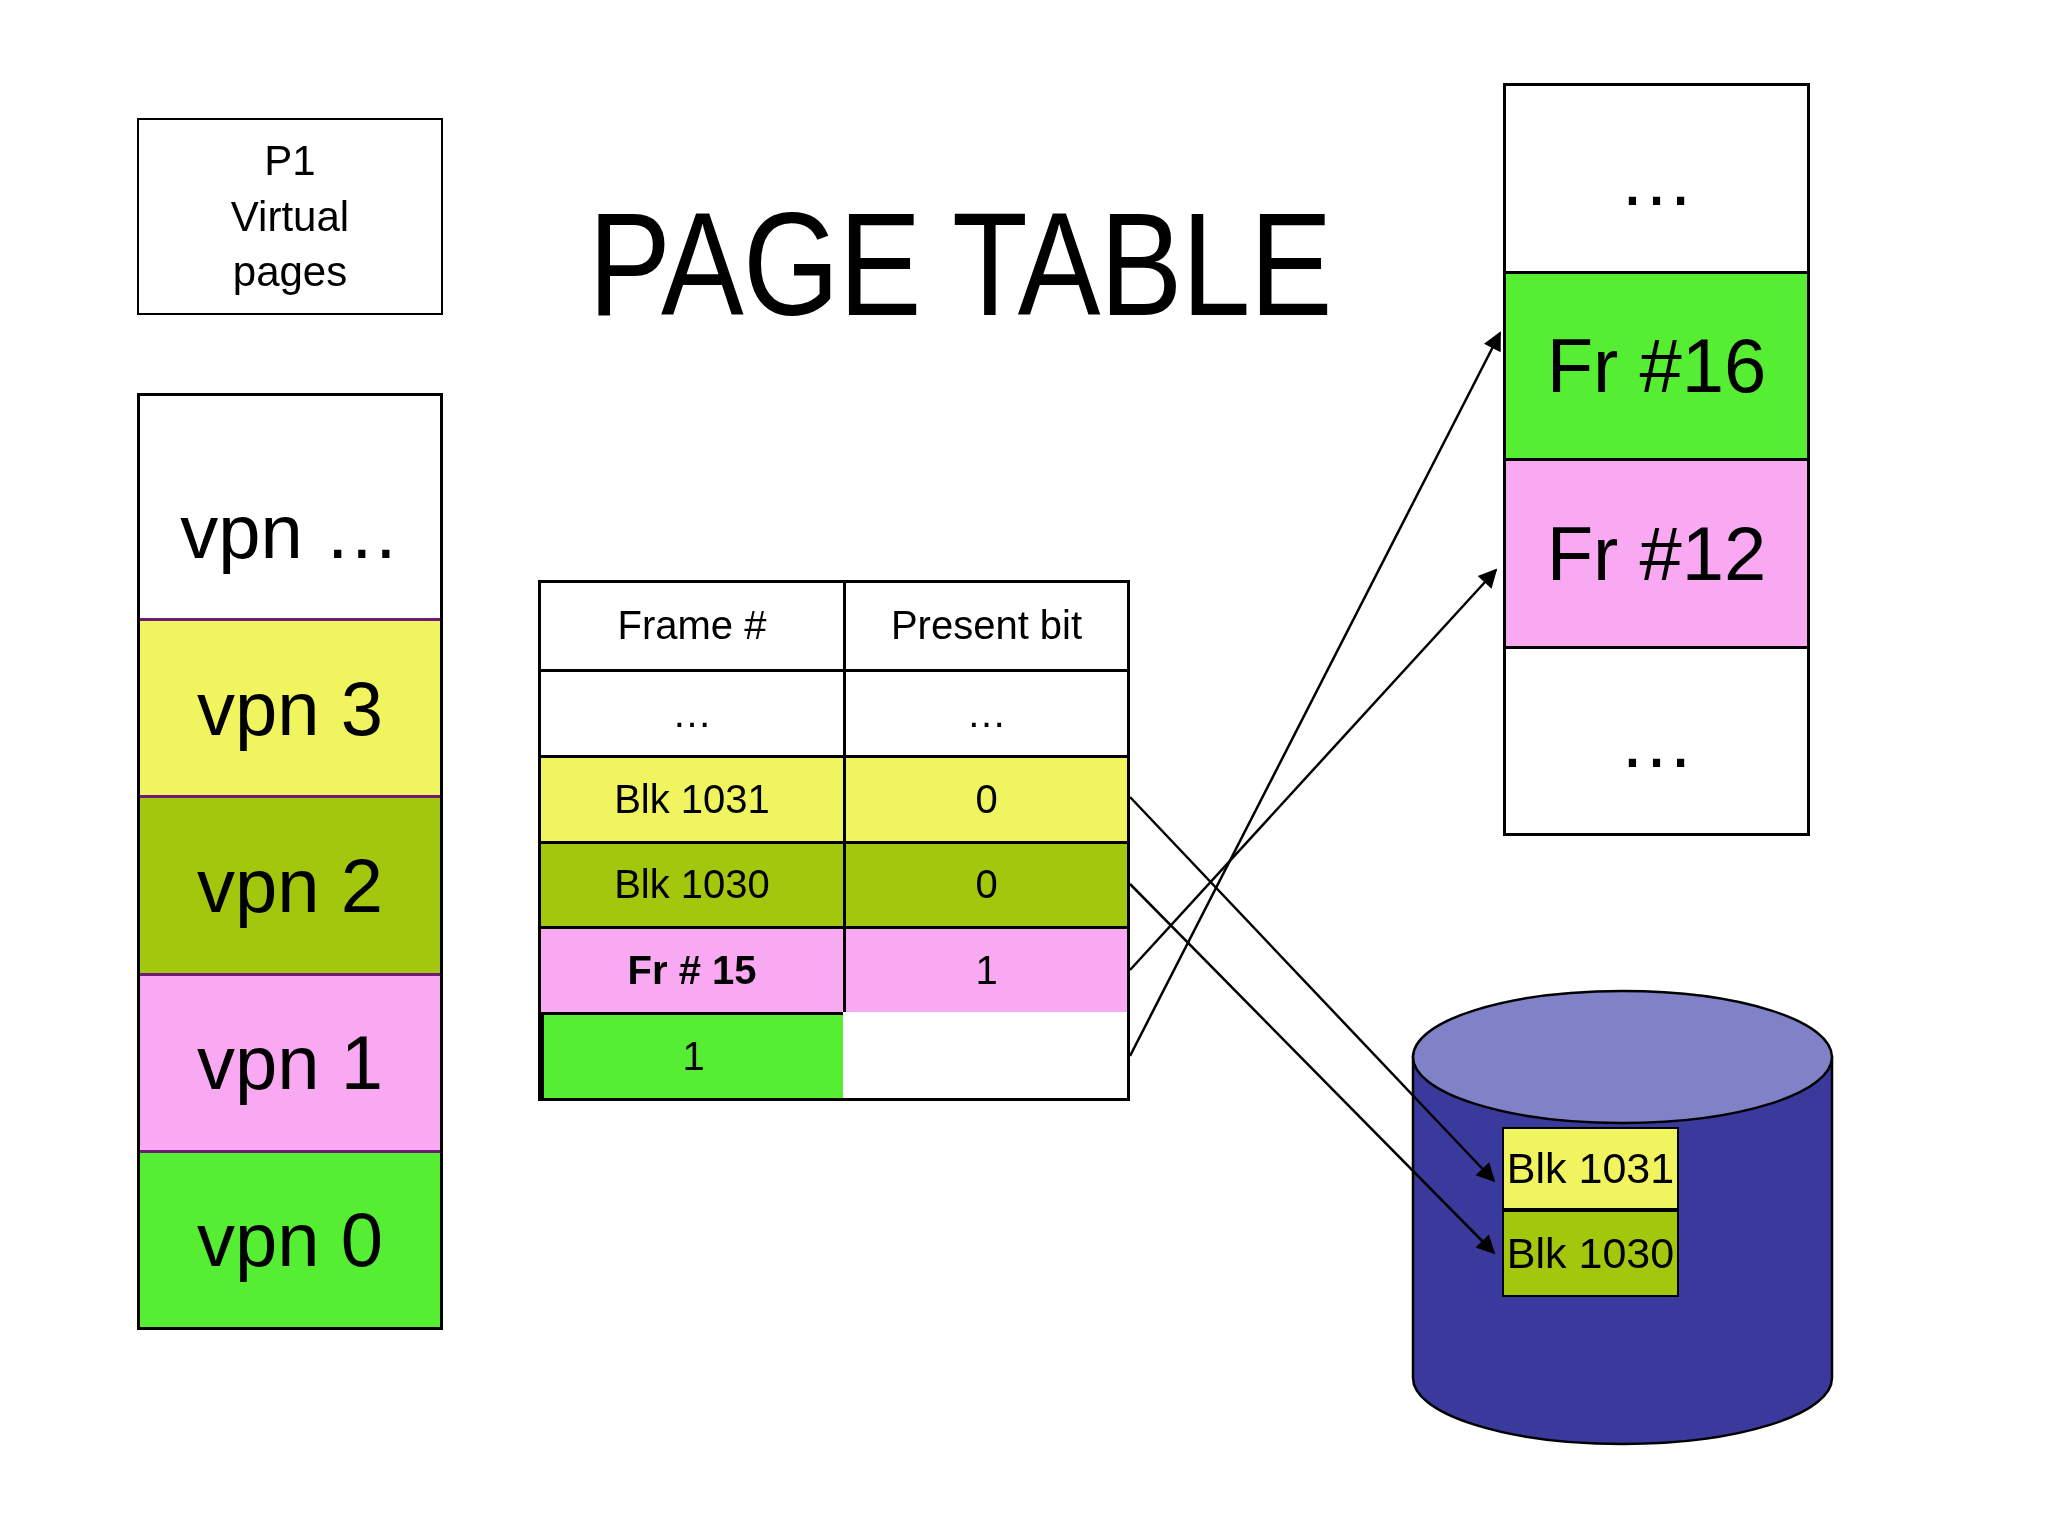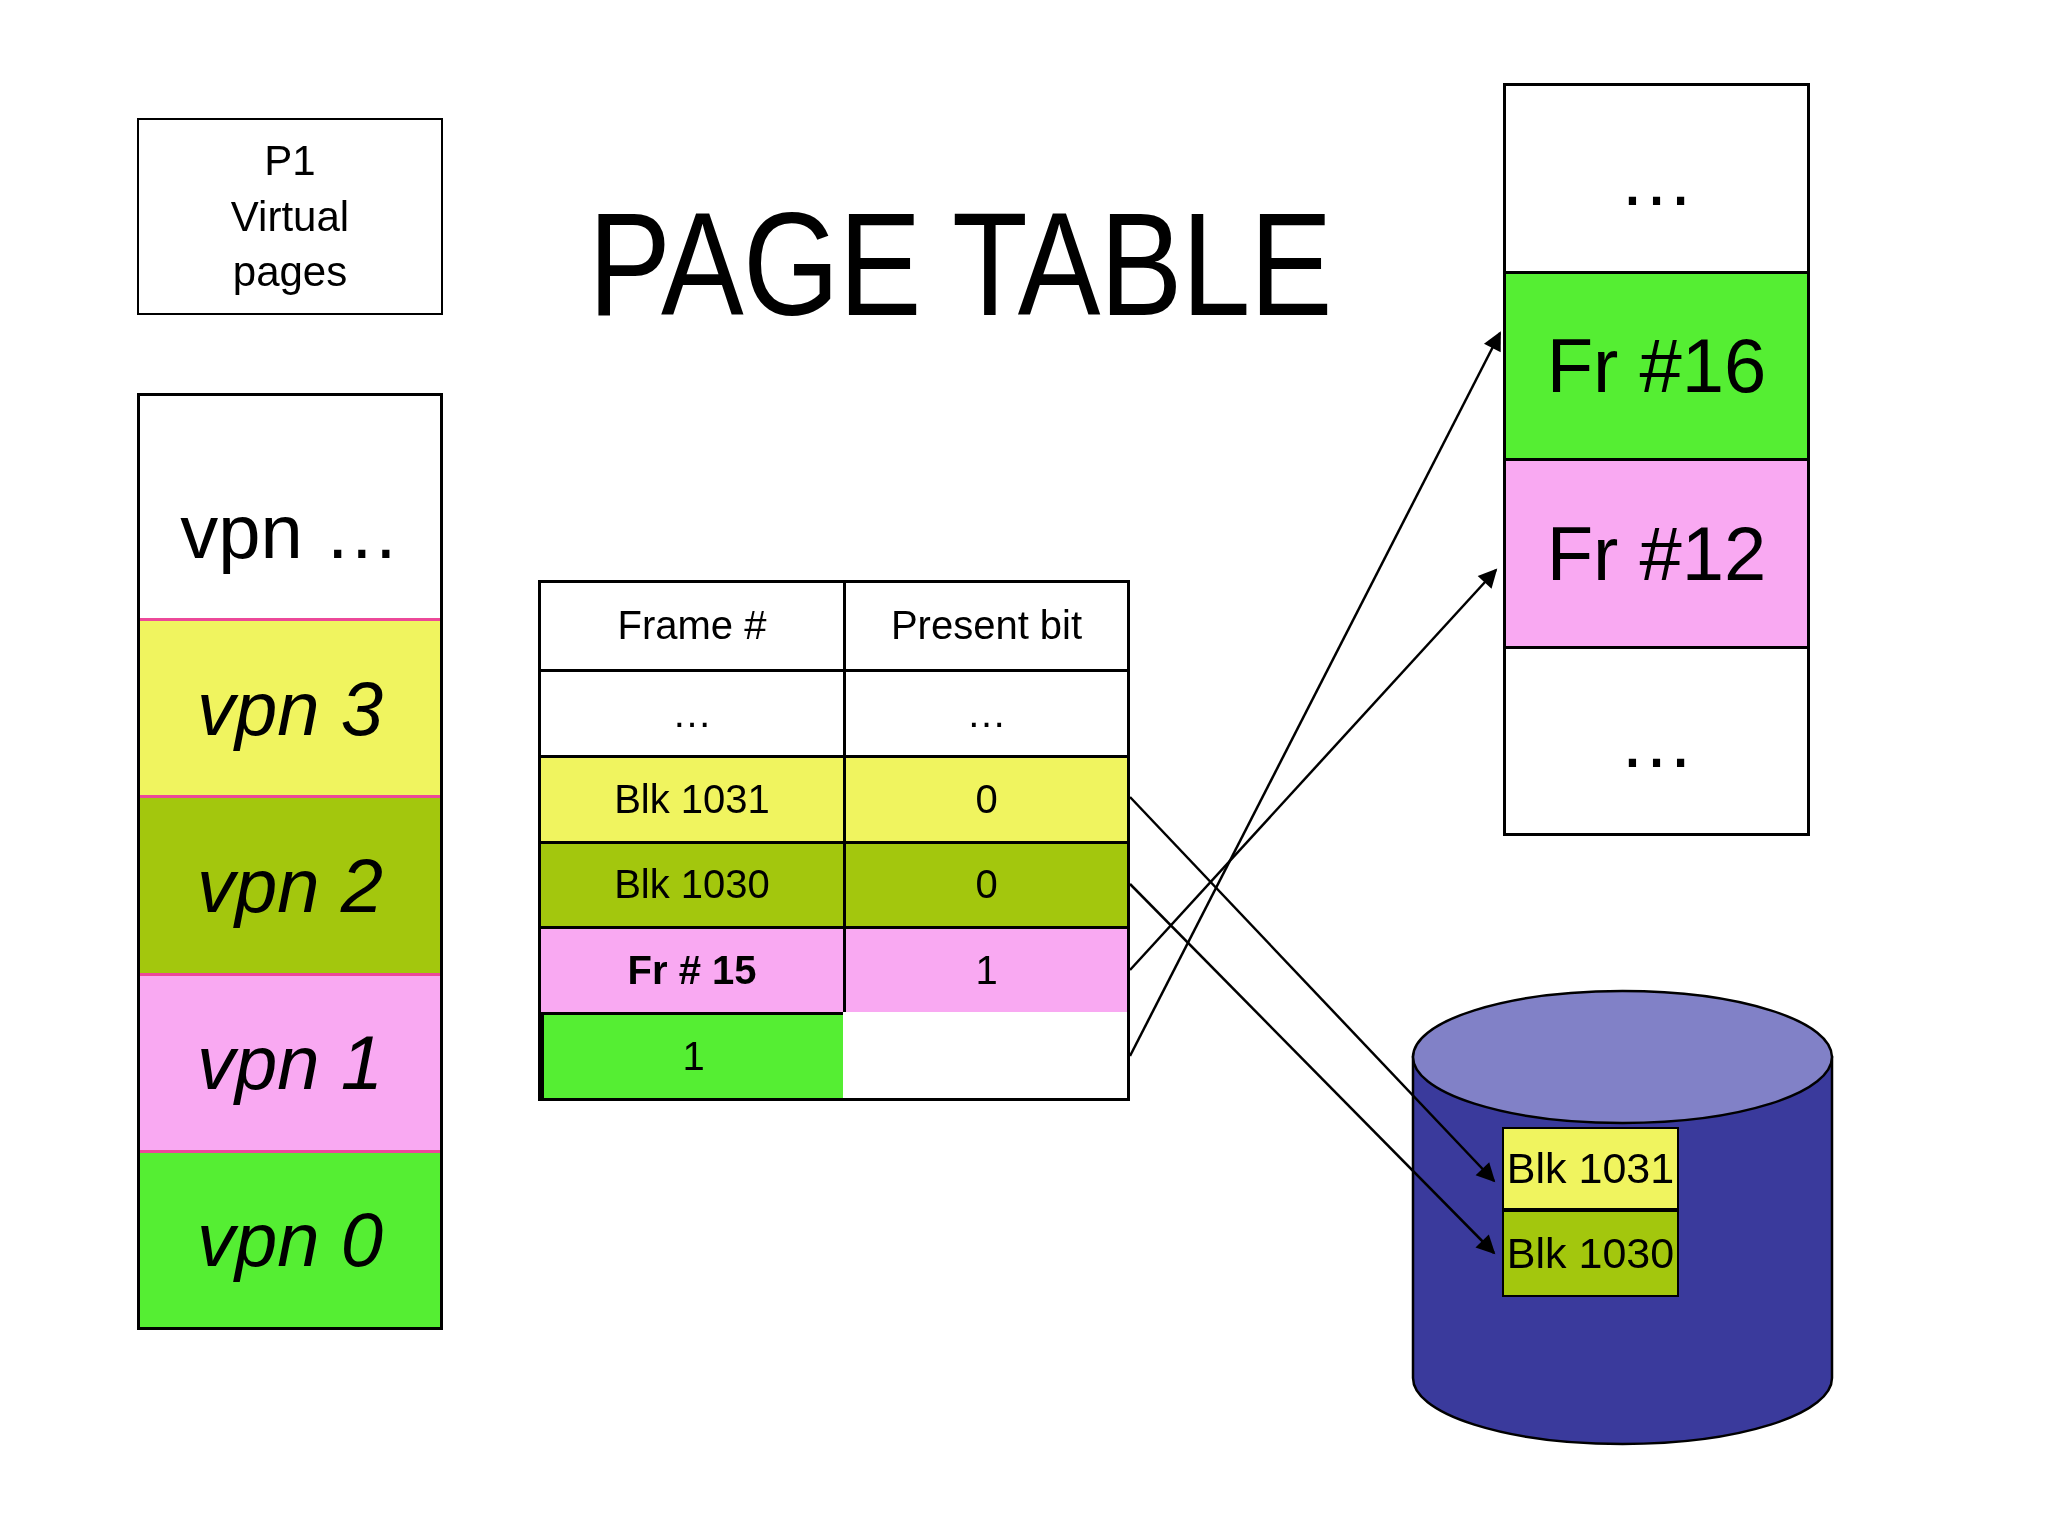--- a/index.html
+++ b/index.html
@@ -26,21 +26,21 @@
 
   
   .vcol{
     left:137px;top:393px;width:306px;height:937px;border:3px solid #000;background:#fff;
     display:flex;flex-direction:column;
   }
   .vcell{
     flex:1;display:flex;align-items:center;justify-content:center;
     font-size:76px;box-sizing:border-box;
   }
-  .vcell + .vcell{border-top:3px solid #ec4899;font-style:italic;}
+  .vcell + .vcell{border-top:3px solid #701a75;}
 
   
   .ptable{
     left:538px;top:580px;width:592px;height:521px;border:3px solid #000;background:#fff;
     display:grid;grid-template-columns:302px 1fr;grid-template-rows:repeat(6,1fr);
   }
   .tcell{
     display:flex;align-items:center;justify-content:center;
     font-size:40px;box-sizing:border-box;
   }

